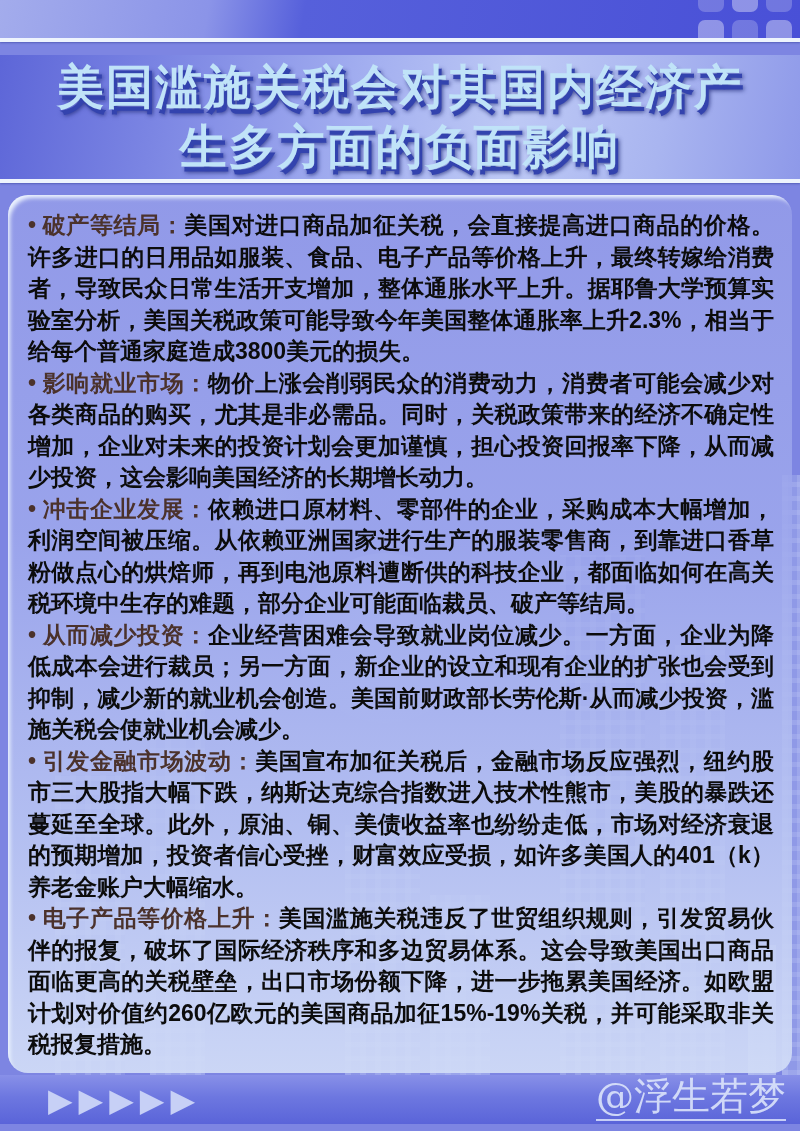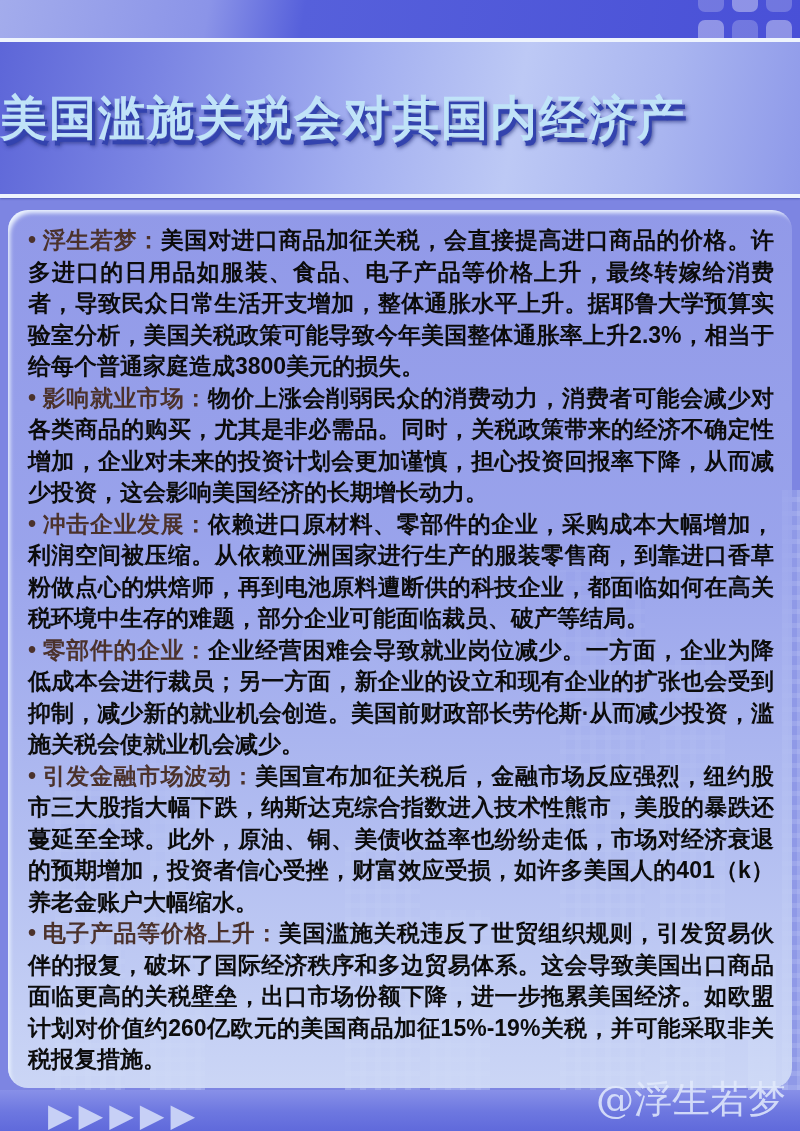--- a/index.html
+++ b/index.html
@@ -11,23 +11,23 @@
     background:linear-gradient(100deg,#a3acec 0%,#8b94e8 26%,#5660db 38%,#4950d7 100%);
     overflow:hidden;}
   .square-pattern{position:absolute;top:-14px;right:-8px;width:110px;height:64px;
     display:grid;grid-template-columns:repeat(3,26px);grid-auto-rows:26px;gap:8px;}
   .square-pattern .sq{border-radius:7px;background:rgba(255,255,255,0.22);}
   .square-pattern .sq.bright{background:rgba(255,255,255,0.38);}
 
   .sep-line{height:4px;background:#eef4fd;box-shadow:0 1px 2px rgba(40,50,140,.45);}
 
   
-  .banner{position:relative;height:152px;
+  .banner{position:relative;height:124px;
     background:linear-gradient(100deg,#5d66d8 0%,#7b85e3 20%,#a3aff0 45%,#bdc9f5 64%,#a9b5f0 82%,#8e99e9 100%);
-    display:flex;align-items:center;justify-content:flex-start;text-align:center;}
+    display:flex;align-items:center;justify-content:center;text-align:center;margin-top:13px;}
   .banner h1{margin:0;font-size:47px;line-height:60px;font-weight:800;letter-spacing:2px;
     color:#c0e3f8;
     text-shadow:3px 5px 0 #3343ae, 4px 6px 4px rgba(32,42,120,.8);}
 
   
   .content{position:relative;height:892px;overflow:hidden;}
   .bldg{position:absolute;bottom:0;opacity:.55;
     background-image:
       repeating-linear-gradient(90deg, rgba(225,235,255,.38) 0 6px, transparent 6px 15px),
       repeating-linear-gradient(0deg, rgba(225,235,255,.38) 0 5px, transparent 5px 14px);}
@@ -46,64 +46,64 @@
   .head{color:#4b322c;}
 
   
   .footer{position:relative;height:49px;
     background:linear-gradient(180deg,#8890e8 0%,#6d77e0 45%,#5a64d9 100%);}
   .arrows{position:absolute;left:48px;top:50%;transform:translateY(-50%);
     font-size:32px;letter-spacing:6px;color:#c7d0f6;line-height:1;}
   .watermark{position:absolute;right:14px;bottom:3px;
     font-family:"DejaVu Serif",serif;font-size:38px;line-height:1.1;
     color:rgba(226,234,252,.85);border-bottom:2px solid rgba(226,234,252,.8);
-    padding-bottom:13px;}
+    padding-bottom:1px;}
 </style>
 </head>
 <body>
 
 <div class="page">
 
   <div class="top-strip">
     <div class="square-pattern">
       <div class="sq"></div>
       <div class="sq bright"></div>
       <div class="sq"></div>
       <div class="sq bright"></div>
       <div class="sq"></div>
       <div class="sq bright"></div>
     </div>
   </div>
 
   <div class="sep-line"></div>
 
   <header class="banner">
-    <h1><span>美国滥施关税会对其国内经济产</span><br></h1>
+    <h1><span>美国滥施关税会对其国内经济产</span><br><span>生多方面的负面影响</span></h1>
   </header>
 
   <div class="sep-line"></div>
 
   <main class="content">
 
     <div class="bldg" style="left:55px;width:70px;height:300px;background-color:rgba(84,94,210,.55);"></div>
     <div class="bldg" style="left:150px;width:55px;height:380px;background-color:rgba(170,185,240,.5);"></div>
     <div class="bldg" style="left:345px;width:75px;height:250px;background-color:rgba(95,105,215,.5);"></div>
     <div class="bldg" style="left:430px;width:60px;height:180px;background-color:rgba(175,190,242,.5);"></div>
     <div class="bldg" style="left:560px;width:85px;height:520px;background-color:rgba(78,88,205,.6);"></div>
     <div class="bldg" style="left:660px;width:65px;height:430px;background-color:rgba(120,132,225,.55);"></div>
     <div class="bldg" style="left:748px;width:28px;height:130px;background-color:rgba(215,230,248,.85);"></div>
     <div class="bldg" style="right:0;width:18px;height:600px;background-color:rgba(190,205,245,.5);"></div>
     <div class="sphere" style="left:225px;top:275px;width:120px;height:120px;"></div>
     <div class="sphere" style="left:300px;top:370px;width:170px;height:170px;opacity:.4;"></div>
 
     <div class="panel">
-      <p><span class="bullet">•</span><span class="head">浮生若梦：</span><span>美国对进口商品加征关税，会直接提高进口商品的价格。许多进口的日用品如服装、食品、电子产品等价格上升，最终转嫁给消费者，导致民众日常生活开支增加，整体通胀水平上升。据耶鲁大学预算实验室分析，美国关税政策可能导致今年美国整体通胀率上升2.3%，相当于给每个普通家庭造成3800美元的损失。</span></p>
+      <p><span class="bullet">•</span><span class="head">破产等结局：</span><span>美国对进口商品加征关税，会直接提高进口商品的价格。许多进口的日用品如服装、食品、电子产品等价格上升，最终转嫁给消费者，导致民众日常生活开支增加，整体通胀水平上升。据耶鲁大学预算实验室分析，美国关税政策可能导致今年美国整体通胀率上升2.3%，相当于给每个普通家庭造成3800美元的损失。</span></p>
       <p><span class="bullet">•</span><span class="head">影响就业市场：</span><span>物价上涨会削弱民众的消费动力，消费者可能会减少对各类商品的购买，尤其是非必需品。同时，关税政策带来的经济不确定性增加，企业对未来的投资计划会更加谨慎，担心投资回报率下降，从而减少投资，这会影响美国经济的长期增长动力。</span></p>
       <p><span class="bullet">•</span><span class="head">冲击企业发展：</span><span>依赖进口原材料、零部件的企业，采购成本大幅增加，利润空间被压缩。从依赖亚洲国家进行生产的服装零售商，到靠进口香草粉做点心的烘焙师，再到电池原料遭断供的科技企业，都面临如何在高关税环境中生存的难题，部分企业可能面临裁员、破产等结局。</span></p>
-      <p><span class="bullet">•</span><span class="head">零部件的企业：</span><span>企业经营困难会导致就业岗位减少。一方面，企业为降低成本会进行裁员；另一方面，新企业的设立和现有企业的扩张也会受到抑制，减少新的就业机会创造。美国前财政部长劳伦斯·从而减少投资，滥施关税会使就业机会减少。</span></p>
+      <p><span class="bullet">•</span><span class="head">从而减少投资：</span><span>企业经营困难会导致就业岗位减少。一方面，企业为降低成本会进行裁员；另一方面，新企业的设立和现有企业的扩张也会受到抑制，减少新的就业机会创造。美国前财政部长劳伦斯·从而减少投资，滥施关税会使就业机会减少。</span></p>
       <p><span class="bullet">•</span><span class="head">引发金融市场波动：</span><span>美国宣布加征关税后，金融市场反应强烈，纽约股市三大股指大幅下跌，纳斯达克综合指数进入技术性熊市，美股的暴跌还蔓延至全球。此外，原油、铜、美债收益率也纷纷走低，市场对经济衰退的预期增加，投资者信心受挫，财富效应受损，如许多美国人的401（k）养老金账户大幅缩水。</span></p>
       <p><span class="bullet">•</span><span class="head">电子产品等价格上升：</span><span>美国滥施关税违反了世贸组织规则，引发贸易伙伴的报复，破坏了国际经济秩序和多边贸易体系。这会导致美国出口商品面临更高的关税壁垒，出口市场份额下降，进一步拖累美国经济。如欧盟计划对价值约260亿欧元的美国商品加征15%-19%关税，并可能采取非关税报复措施。</span></p>
     </div>
   </main>
 
   <footer class="footer">
     <div class="arrows">▶▶▶▶▶</div>
     <div class="watermark">@浮生若梦</div>
   </footer>
 

